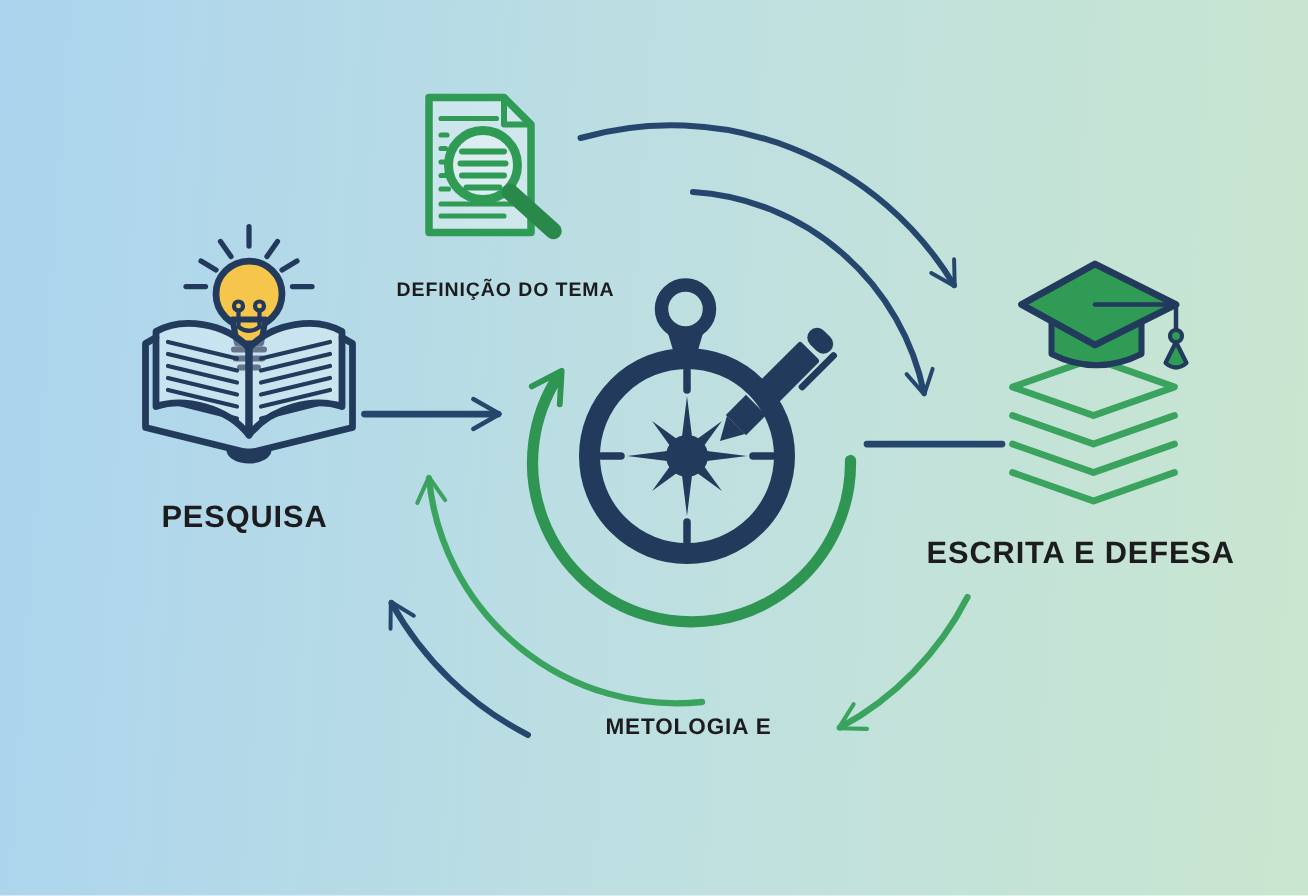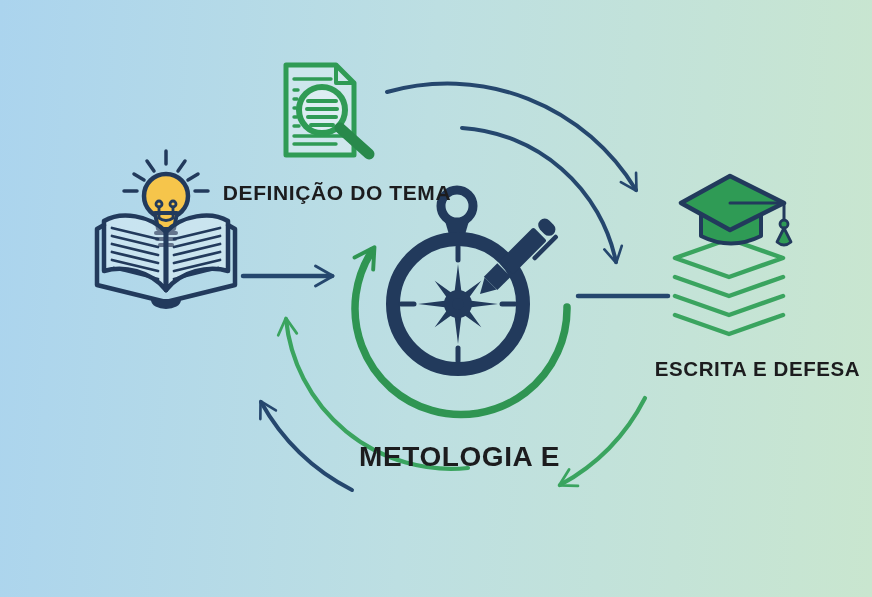--- a/index.html
+++ b/index.html
@@ -13,24 +13,24 @@
   .diagram-svg{position:absolute;left:0;top:0;}
   .label{
     position:absolute;
     font-weight:700;
     color:var(--text);
     text-align:center;
     letter-spacing:0.6px;
     line-height:28px;
     white-space:nowrap;
   }
-  .label-definicao{left:222px;top:179px;width:230px;font-size:21px;}
+  .label-definicao{left:222px;top:179px;width:230px;font-size:13px;}
   .label-pesquisa {left:63px; top:330px;width:200px;font-size:20.5px;line-height:29px;}
-  .label-escrita  {left:650px;top:355px;width:215px;font-size:20.5px;}
-  .label-metologia{left:359px;top:443px;width:200px;font-size:28px;}
+  .label-escrita  {left:613px;top:355px;width:215px;font-size:20.5px;}
+  .label-metologia{left:359px;top:471px;width:200px;font-size:15px;}
 </style>
 </head>
 <body>
 
 <div class="canvas">
 
   <svg class="diagram-svg" width="872" height="597" viewBox="0 0 872 597" fill="none">
     <defs>
       <marker id="ah-navy" viewBox="0 0 10 10" refX="7.6" refY="5" markerWidth="6" markerHeight="6" orient="auto-start-reverse">
         <path d="M1.5,1.3 L8,5 L1.5,8.7" fill="none" stroke="var(--navy_arrow)" stroke-width="1.1" stroke-linecap="round" stroke-linejoin="round"></path>
@@ -169,21 +169,21 @@
         <path d="M 784,203 L 784,221" stroke="var(--navy)" stroke-width="3"></path>
         <circle cx="784" cy="224" r="4" fill="var(--green)" stroke="var(--navy)" stroke-width="2.8"></circle>
         <path d="M 784,228 L 777,242 Q 784,248 791,242 Z" fill="var(--green)" stroke="var(--navy)" stroke-width="2.8"></path>
       </g>
     </g>
   </svg>
 
   <div class="label label-definicao">DEFINIÇÃO DO TEMA</div>
 
   <div class="label label-pesquisa">
-    <br>
+    <span>PESQUISA</span><br>
   </div>
 
   <div class="label label-escrita">ESCRITA E DEFESA</div>
 
   <div class="label label-metologia">
     <span>METOLOGIA E</span><br>
   </div>
 
 </div>
 

